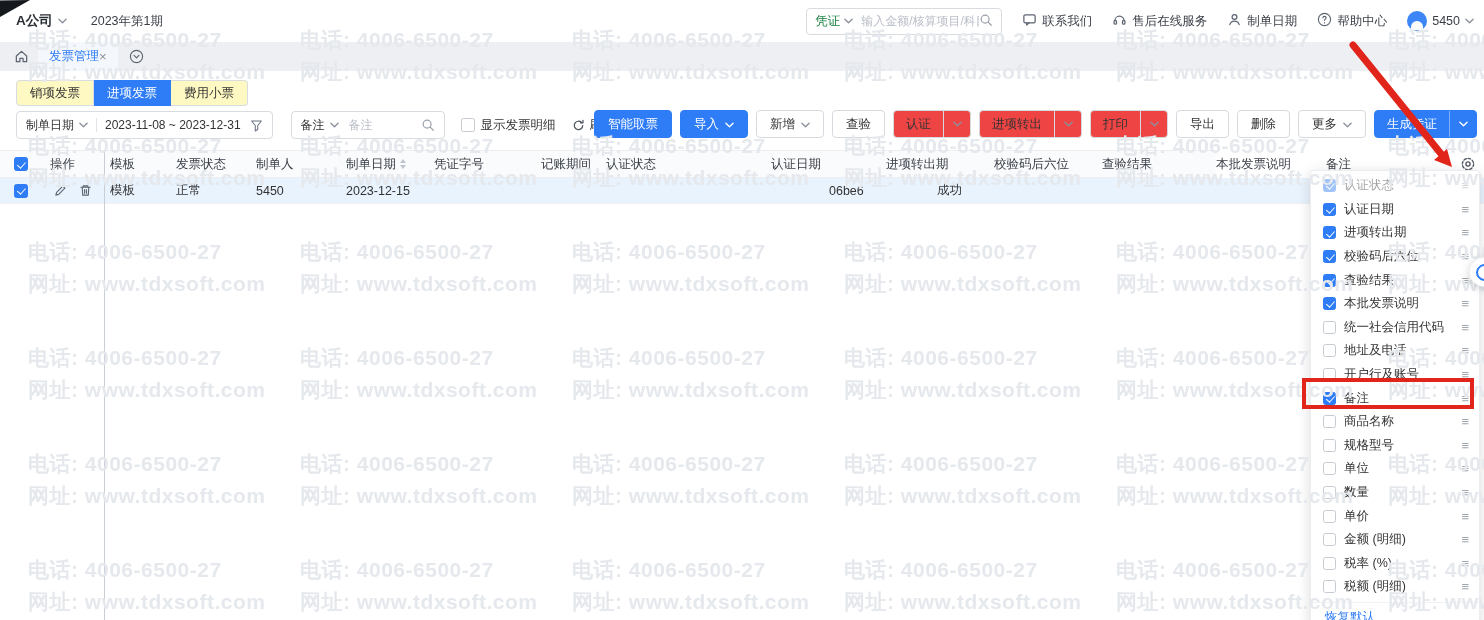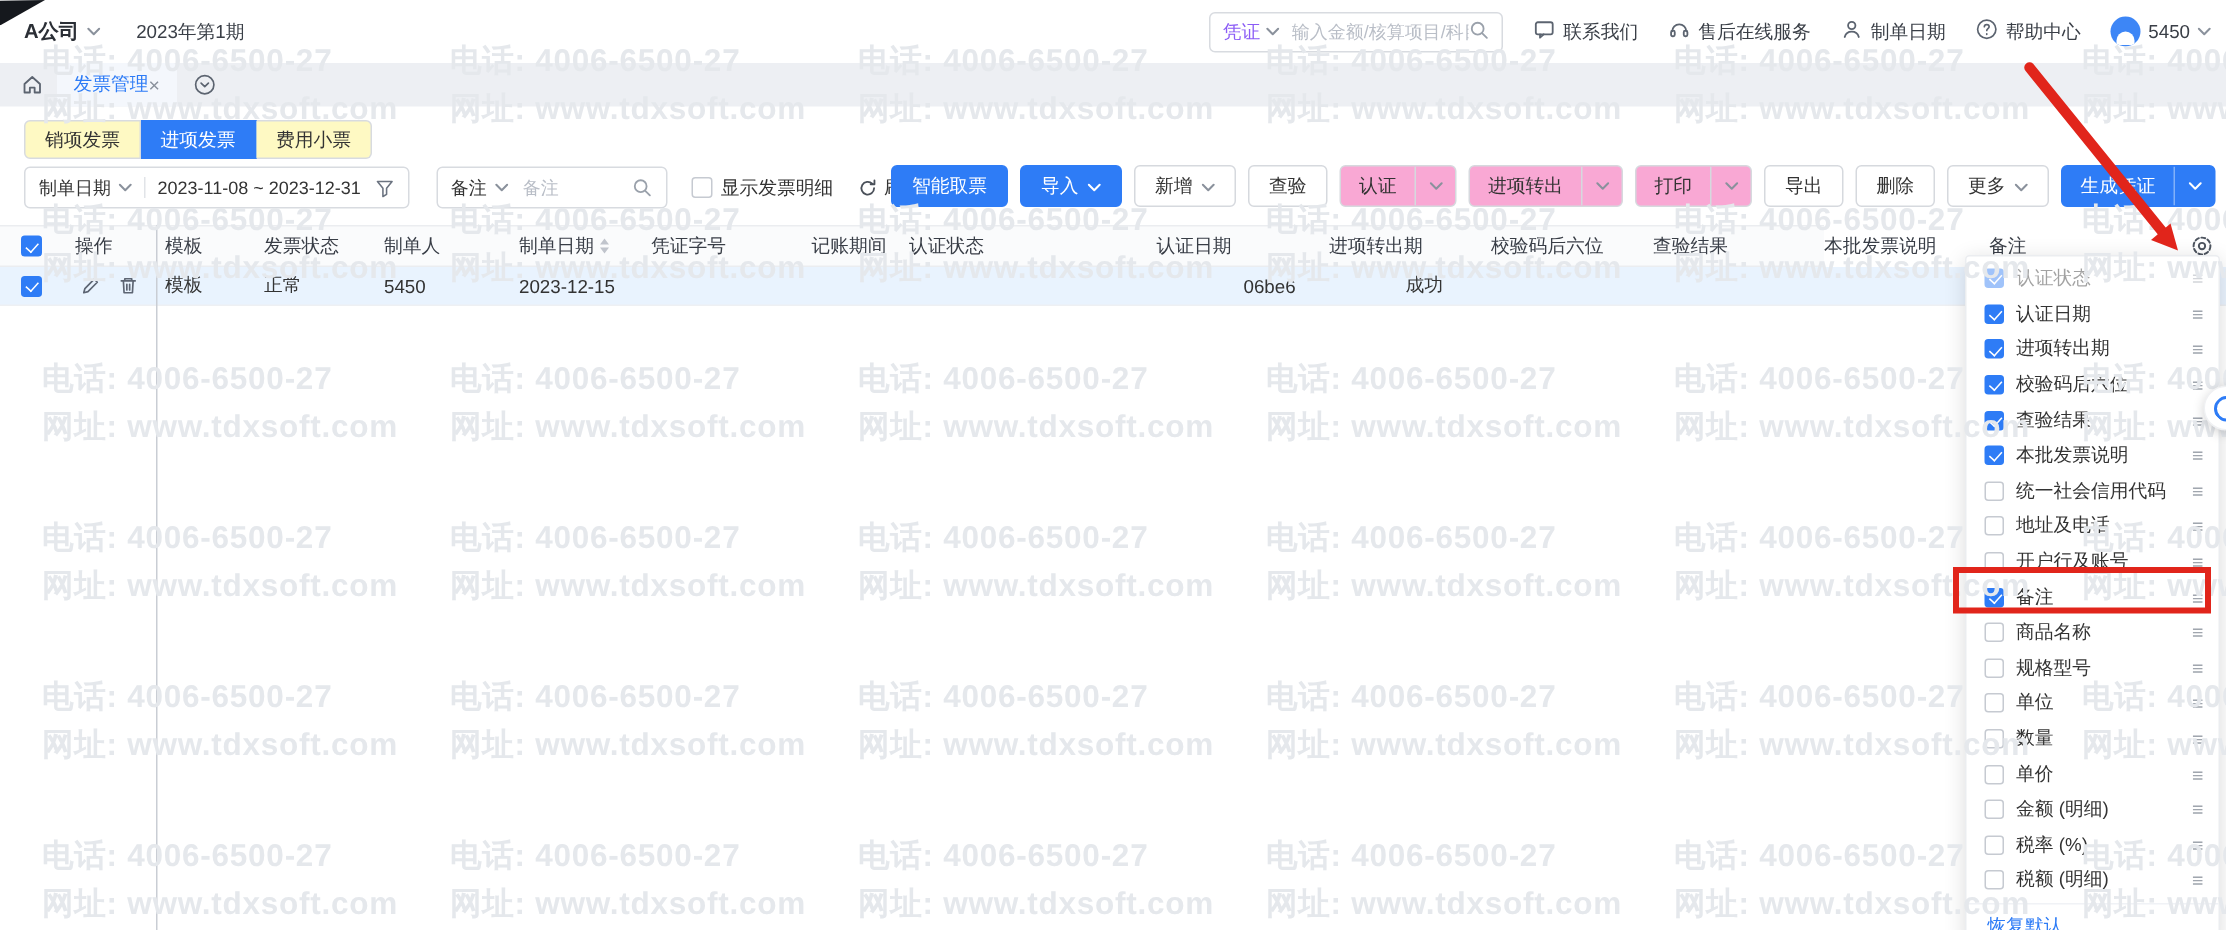--- a/index.html
+++ b/index.html
@@ -9,21 +9,21 @@
     font-family:"Liberation Sans","DejaVu Sans",sans-serif;
     font-size:13px;
   }
   .chev svg{display:block}
   
   .topbar{position:absolute;left:0;top:0;width:100%;height:42px;background:#fff;display:flex;align-items:center;box-sizing:border-box;padding-left:16px;z-index:2}
   .company{display:flex;align-items:center;gap:5px;font-size:13.5px;font-weight:700;color:#2b2f36;cursor:pointer}
   .period{margin-left:24px;font-size:12.5px;color:#3a3f47}
   .topbar-right{position:absolute;right:10px;top:0;height:42px;display:flex;align-items:center;gap:20px}
   .searchbox{display:flex;align-items:center;height:27px;width:196px;border:1px solid #d8dbe0;border-radius:4px;box-sizing:border-box;padding:0 8px;background:#fff}
-  .s-cat{display:flex;align-items:center;gap:4px;font-size:12.5px;color:#8b5cf6;cursor:pointer}
+  .s-cat{display:flex;align-items:center;gap:4px;font-size:12.5px;color:#15803d;cursor:pointer}
   .s-ph{flex:1;margin-left:8px;font-size:12px;color:#b9bec7;white-space:nowrap;overflow:hidden}
   .links{display:flex;align-items:flex-end;gap:20px}
   .tlink{display:flex;align-items:center;gap:5px;font-size:12.5px;color:#3a3f47;cursor:pointer;white-space:nowrap}
   .usergroup{display:flex;align-items:center;gap:5px;font-size:12.5px;color:#3a3f47;cursor:pointer}
   .avatar{width:20px;height:20px;border-radius:50%;background:#3d86f6;position:relative;overflow:hidden}
   .avatar::after{content:"";position:absolute;left:4px;top:10px;width:12px;height:9px;border-radius:6px 6px 0 0;background:#fff}
   
   .tabstrip{position:absolute;left:0;top:42px;width:100%;height:29px;background:#edeff3;display:flex;align-items:center;box-sizing:border-box;padding-left:10px;z-index:2}
   .ts-icon{display:flex;align-items:center;justify-content:center;width:22px;height:22px;cursor:pointer}
   .strip-tab{margin-left:6px;margin-right:8px;height:29px;display:flex;align-items:center;gap:0;padding:0 11px;background:#f4f7fc;color:#2e7cf6;font-size:12.5px;border-radius:3px 3px 0 0;cursor:pointer}
@@ -49,21 +49,21 @@
   
   .cb{width:14px;height:14px;border:1px solid #c6cad1;border-radius:2.5px;background:#fff;box-sizing:border-box;position:relative;flex:none;cursor:pointer}
   .cb.on{background:var(--accent);border-color:var(--accent)}
   .cb.on::after{content:"";position:absolute;left:4px;top:1.5px;width:3.5px;height:7px;border:solid #fff;border-width:0 1.8px 1.8px 0;transform:rotate(42deg)}
   .cb.sm{width:13px;height:13px}
   .cb.sm.on::after{left:3.6px;top:1.2px}
   
   .actions{position:absolute;top:110px;right:7px;display:flex;align-items:center;gap:8px;z-index:2}
   .btn{height:28px;display:flex;align-items:center;gap:6px;border-radius:4px;font-size:12.5px;padding:0 13px;border:1px solid #d6d9de;background:#fff;color:#333;box-sizing:border-box;cursor:pointer;white-space:nowrap}
   .btn.primary{background:var(--accent);border-color:var(--accent);color:#fff}
-  .splitbtn{height:28px;display:flex;align-items:stretch;border:1px solid #d6d9de;border-radius:4px;overflow:hidden;box-sizing:border-box;background:#f9a8d4}
+  .splitbtn{height:28px;display:flex;align-items:stretch;border:1px solid #d6d9de;border-radius:4px;overflow:hidden;box-sizing:border-box;background:#ef4444}
   .splitbtn .seg{display:flex;align-items:center;padding:0 12px;font-size:12.5px;color:#333;cursor:pointer}
   .splitbtn .segc{display:flex;align-items:center;justify-content:center;width:26px;border-left:1px solid #d6d9de;cursor:pointer}
   .splitbtn.primary{background:var(--accent);border-color:var(--accent)}
   .splitbtn.primary .seg{color:#fff}
   .splitbtn.primary .segc{border-left:1px solid rgba(255,255,255,.4)}
   
   .thead{position:absolute;left:0;top:150px;width:1216px;height:28px;display:flex;background:#fafbfc;border-top:1px solid #ebedf0;border-bottom:1px solid #ebedf0;box-sizing:border-box;z-index:1}
   .trow{position:absolute;left:0;top:178px;width:1484px;height:26px;display:flex;background:#e9f3fe;border-bottom:1px solid #eef0f3;box-sizing:border-box;z-index:1}
   .tcell{display:flex;align-items:center;box-sizing:border-box;padding-left:6px;font-size:12.5px;color:#333;white-space:nowrap;overflow:hidden;flex:none}
   .thead .tcell{color:#383d46}

